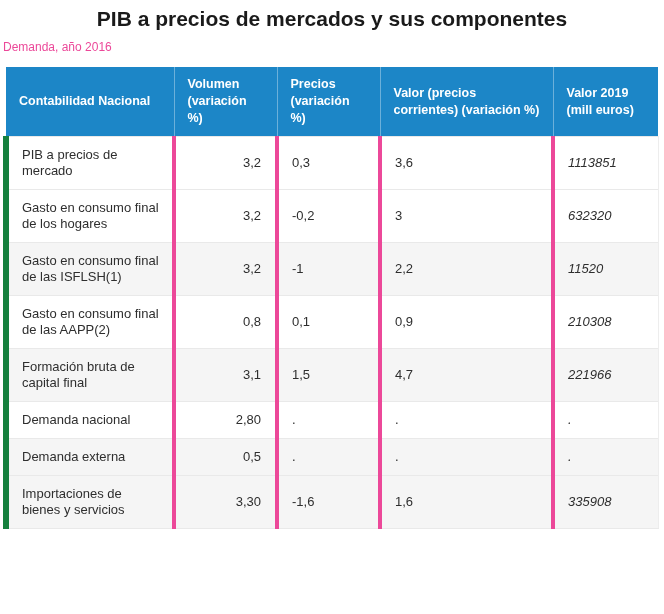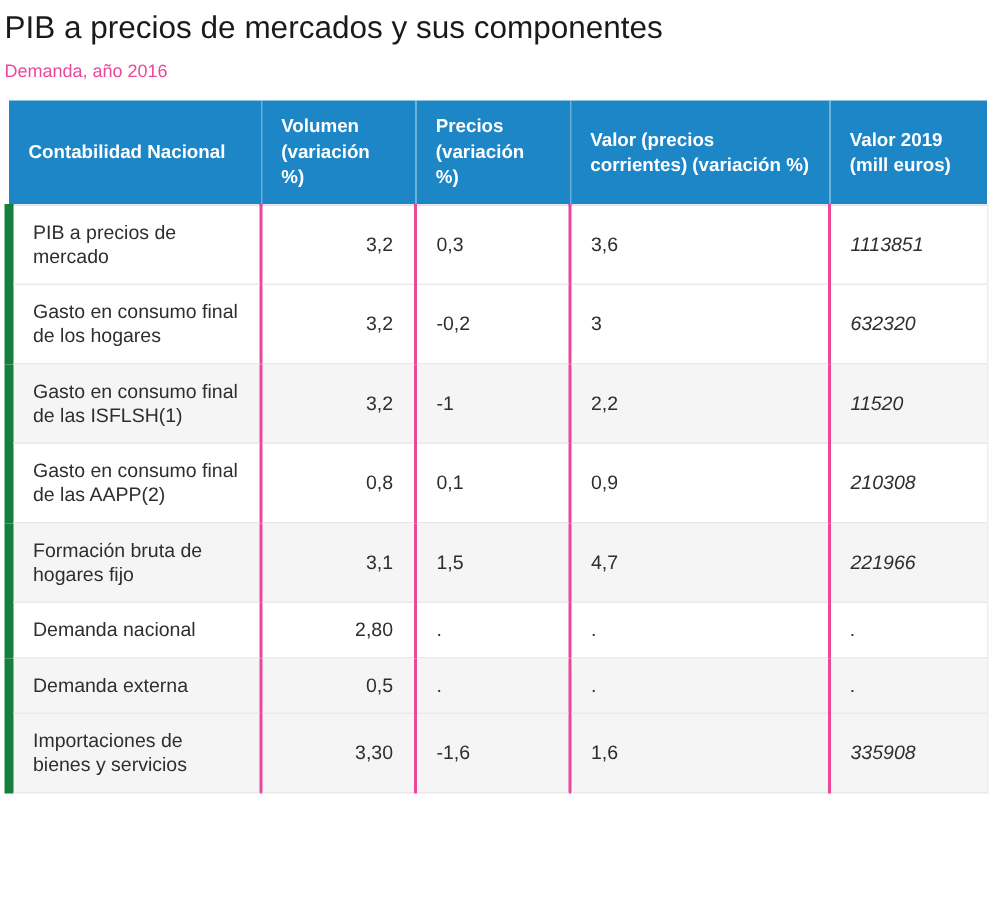--- a/index.html
+++ b/index.html
@@ -11,25 +11,26 @@
   }
   .wrap {
     width: 664px;
     height: 614px;
     box-sizing: border-box;
     padding: 4px 3px 0 3px;
     overflow: hidden;
   }
   h1.title {
     font-size: 21px;
-    font-weight: 400;
+    font-weight: 700;
     color: #1a1a1a;
     margin: 2px 0 0 0;
     line-height: 26px;
     letter-spacing: 0;
+    text-align: center;
   }
   p.subtitle {
     font-size: 12px;
     color: #ec4899;
     margin: 8px 0 13px 0;
     line-height: 14px;
   }
   table.datatable {
     width: 655px;
     border-collapse: collapse;
@@ -48,21 +49,21 @@
   thead th + th {
     border-left: 1px solid rgba(255,255,255,0.35);
   }
   tbody td {
     font-size: 13px;
     color: #2e2e2e;
     vertical-align: middle;
     padding: 10px 13px;
     line-height: 16px;
     border-top: 1px solid #e9e9e9;
-    border-left: 2px solid #ec4899;
+    border-left: 4px solid #ec4899;
     background: #ffffff;
   }
   tbody td:first-child { border-left: 6px solid #15803d; }
   tbody td:last-child { border-right: 1px solid #ededed; font-style: italic; }
   tbody tr:last-child td { border-bottom: 1px solid #e9e9e9; }
   tbody tr.alt td { background: #f5f5f5; }
   td.num-right { text-align: right; padding-right: 14px; }
 </style>
 </head>
 <body>
@@ -112,21 +113,21 @@
         <td>11520</td>
       </tr>
       <tr>
         <td>Gasto en consumo final de las AAPP(2)</td>
         <td class="num-right">0,8</td>
         <td>0,1</td>
         <td>0,9</td>
         <td>210308</td>
       </tr>
       <tr class="alt">
-        <td>Formación bruta de hogares fijo</td>
+        <td>Formación bruta de capital final</td>
         <td class="num-right">3,1</td>
         <td>1,5</td>
         <td>4,7</td>
         <td>221966</td>
       </tr>
       <tr>
         <td>Demanda nacional</td>
         <td class="num-right">2,80</td>
         <td>.</td>
         <td>.</td>

